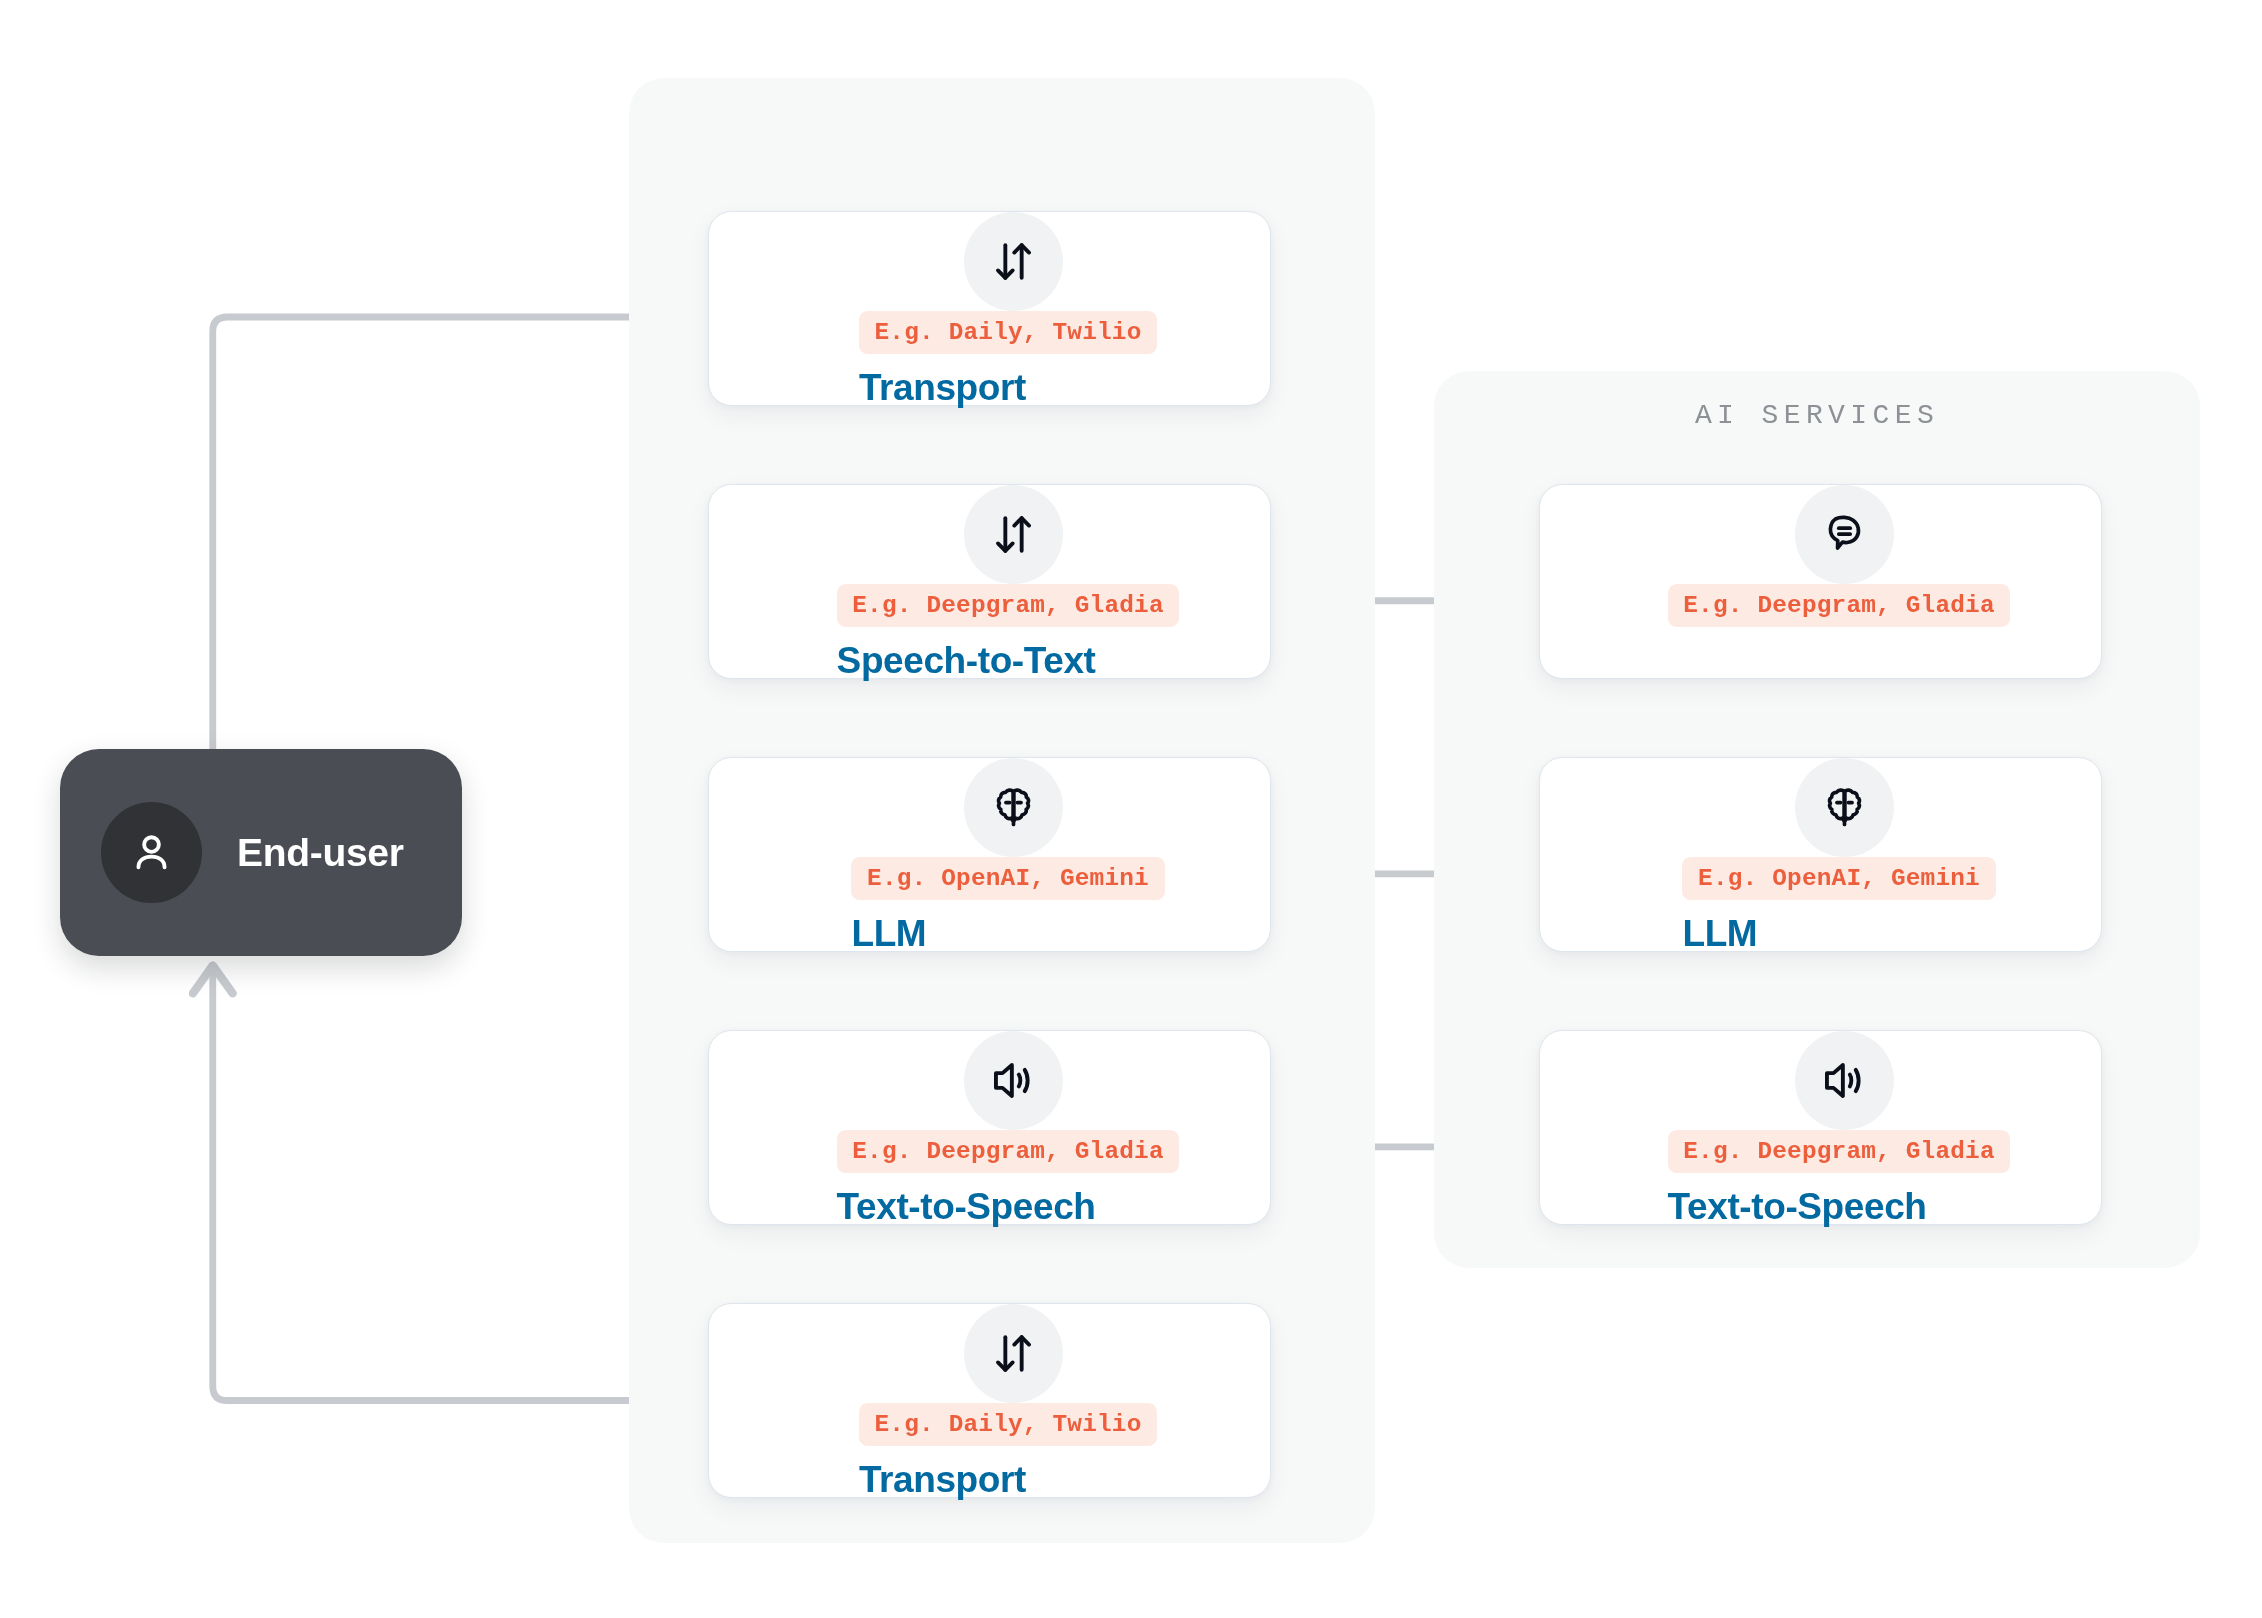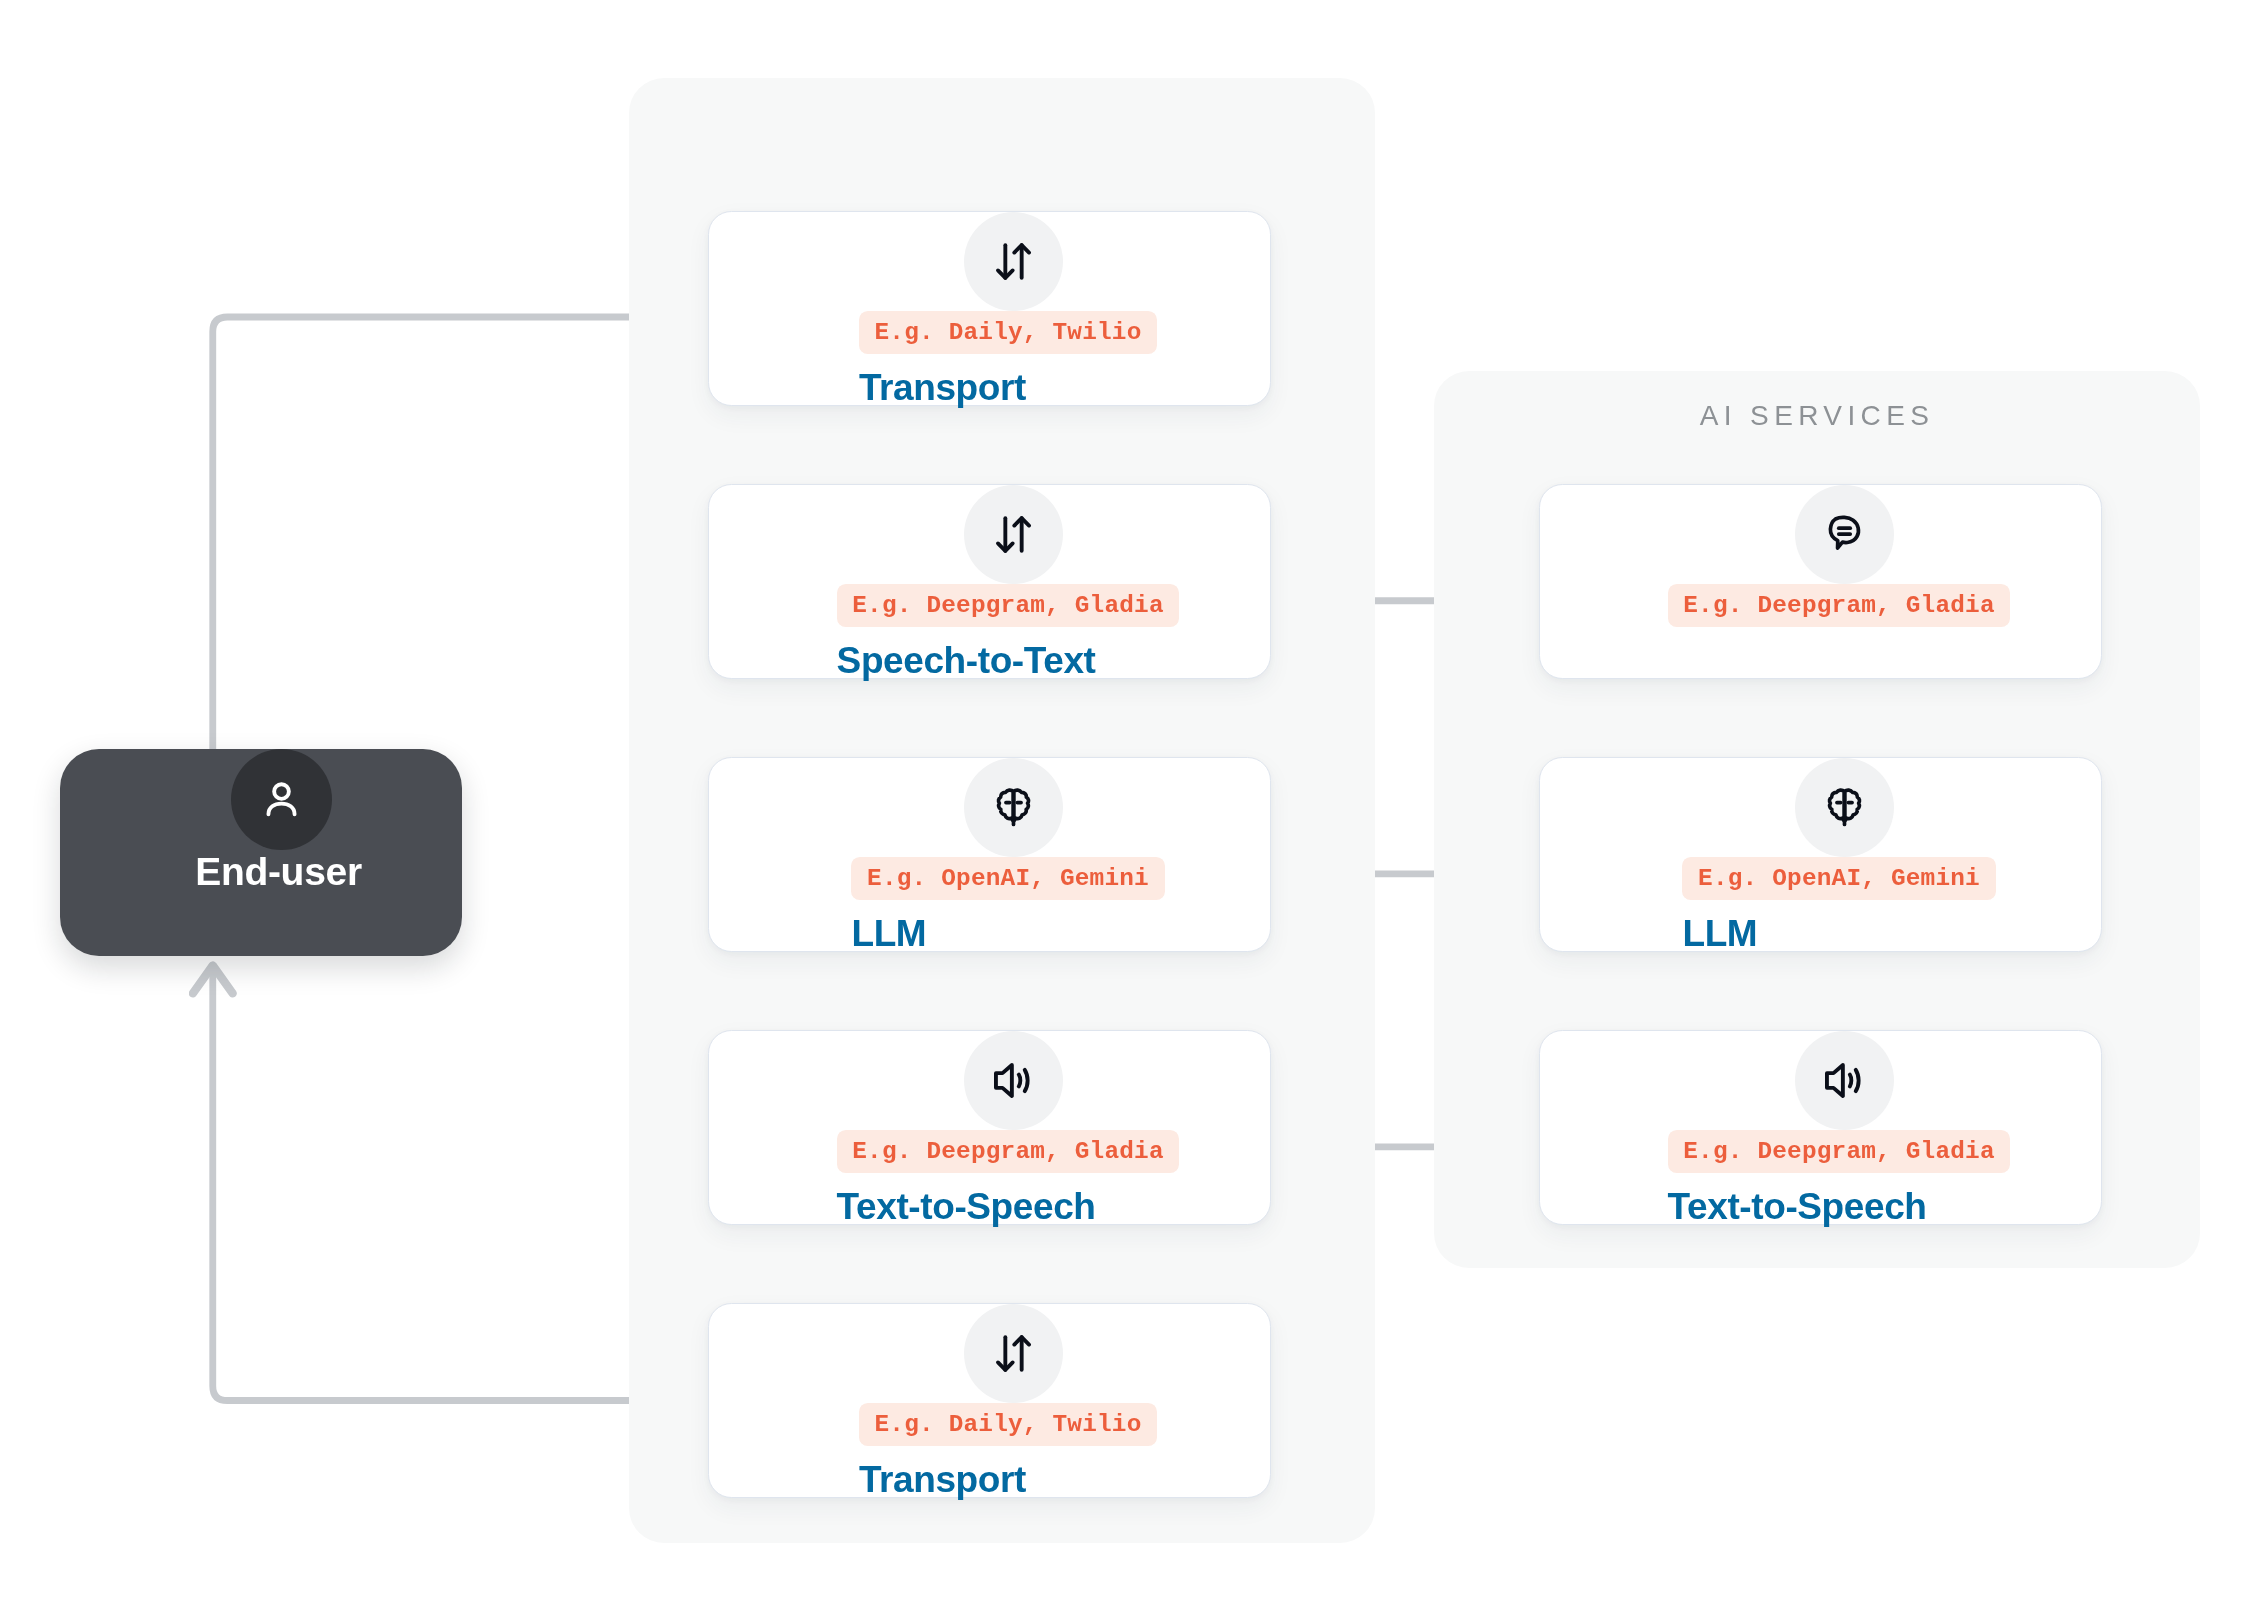--- a/index.html
+++ b/index.html
@@ -5,21 +5,21 @@
   html,body{margin:0;padding:0;background:#ffffff;}
   body{width:2263px;height:1619px;overflow:hidden;
        font-family:"Liberation Sans",sans-serif;}
   #stage{position:relative;width:2263px;height:1619px;background:#fff;}
 
   
   .panel{position:absolute;border-radius:35px;background:#f7f8f8;}
   .panel#pipecat-panel{left:629px;top:78px;width:746px;height:1465px;}
   .panel#ai-panel{left:1434px;top:371px;width:766px;height:897px;}
   .panel-title{position:absolute;left:0;right:0;text-align:center;
-       font-family:Liberation Sans, sans-serif;
+       font-family:Liberation Mono, monospace;
        font-size:28px;letter-spacing:5.4px;color:#8d9195;font-weight:400;}
 
   
   .card{position:absolute;background:#ffffff;border:1.5px solid #dfe5ee;
         border-radius:23.4px;box-shadow:0 9.8px 25px rgba(32,46,72,.055),
         0 2px 5.9px rgba(32,46,72,.04);
         display:flex;align-items:center;box-sizing:border-box;flex-direction:column;}
   .card .icon-wrap{width:99px;height:99px;border-radius:50%;
         background:#f1f2f3;display:flex;align-items:center;justify-content:center;
         flex:0 0 auto;margin-left:47px;}
@@ -45,21 +45,21 @@
 
   
   .ac{left:1539px;width:563px;height:195px;}
   #card-ai-stt {top:484px;}
   #card-ai-llm {top:757px;}
   #card-ai-tts {top:1030px;}
 
   
   #end-user{position:absolute;left:60px;top:749px;width:402px;height:207px;
       background:#4a4d53;border-radius:39px;display:flex;align-items:center;
-      box-shadow:0 11.7px 29px rgba(20,24,33,.16);flex-direction:column;}
+      box-shadow:0 11.7px 29px rgba(20,24,33,.16);}
   #end-user .avatar{width:101px;height:101px;border-radius:50%;background:#303236;
       margin-left:41px;display:flex;align-items:center;justify-content:center;
       flex:0 0 auto;}
   #end-user .eu-label{margin-left:35px;color:#ffffff;font-size:39px;
       font-weight:700;letter-spacing:-0.3px;}
 
   
   #wires{position:absolute;left:0;top:0;width:2263px;height:1619px;
       pointer-events:none;}
 </style>

